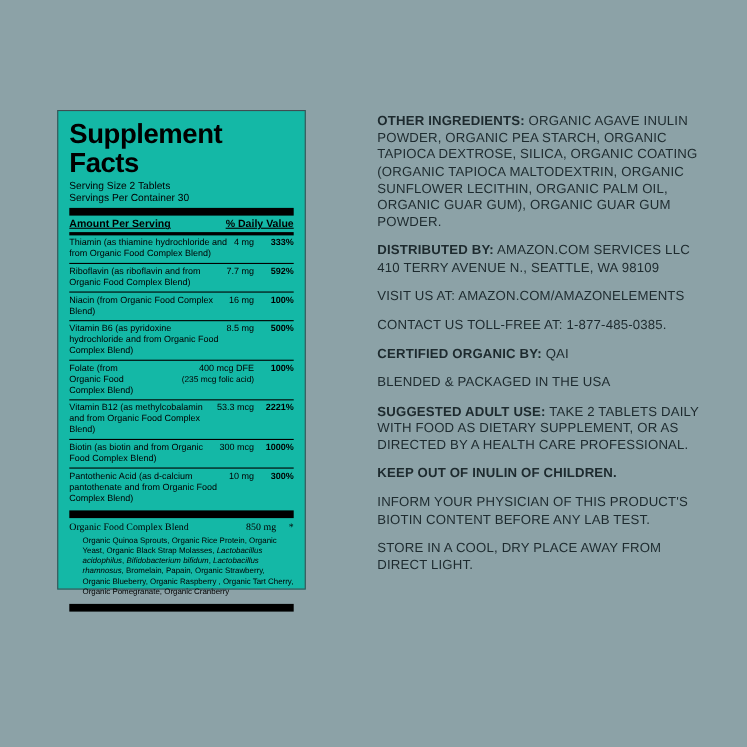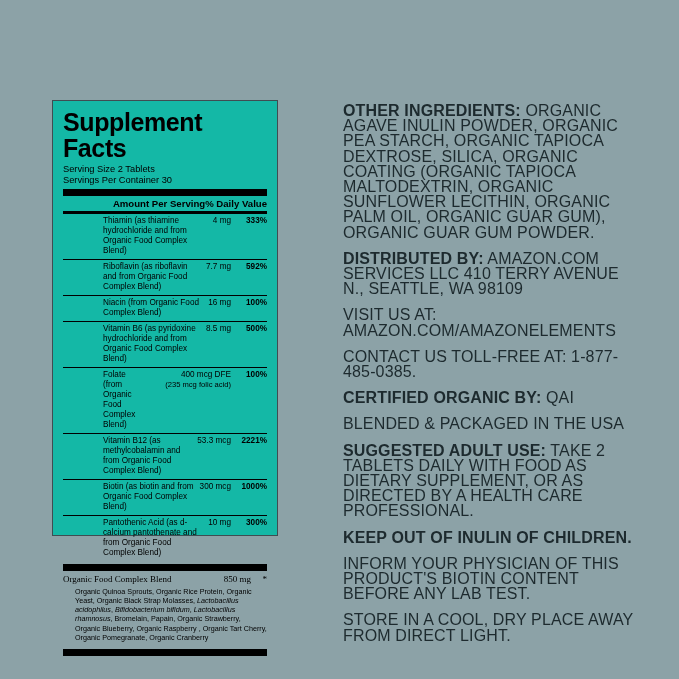--- a/index.html
+++ b/index.html
@@ -50,40 +50,40 @@
     background: #000;
     margin: 3px 0 0 0;
   }
   .rule-med {
     height: 3px;
     background: #000;
     margin: 0;
   }
   .hdr-row {
     display: flex;
-    justify-content: flex-end;
+    justify-content: space-between;
     align-items: flex-end;
     font-size: 9.6px;
     font-weight: bold;
     padding: 2px 0 1.5px 0;
     color: #000;
+    text-decoration: underline;
   }
   .nut {
     display: flex;
     align-items: flex-start;
     padding: 2.5px 0 2.5px 0;
     border-bottom: 1px solid #000;
     font-size: 8.2px;
     line-height: 10px;
     color: #000;
   }
   .nut .nm {
     flex: 1 1 auto;
     padding-right: 4px;
-    margin-left: 40px;
   }
   .nut .amt {
     flex: 0 0 auto;
     text-align: right;
     white-space: nowrap;
     padding-right: 6px;
   }
   .nut .dv {
     flex: 0 0 30px;
     text-align: right;
@@ -124,21 +124,21 @@
     padding-top: 4px;
   }
 
   
   .rightcol {
     position: absolute;
     left: 343px;
     top: 103px;
     width: 300px;
     color: #1d2a2e;
-    font-size: 16px;
+    font-size: 12px;
     line-height: 15.2px;
     letter-spacing: 0.15px;
   }
   .rightcol p {
     margin: 0 0 11px 0;
   }
   .rightcol .lbl {
     font-weight: bold;
   }
 </style>

